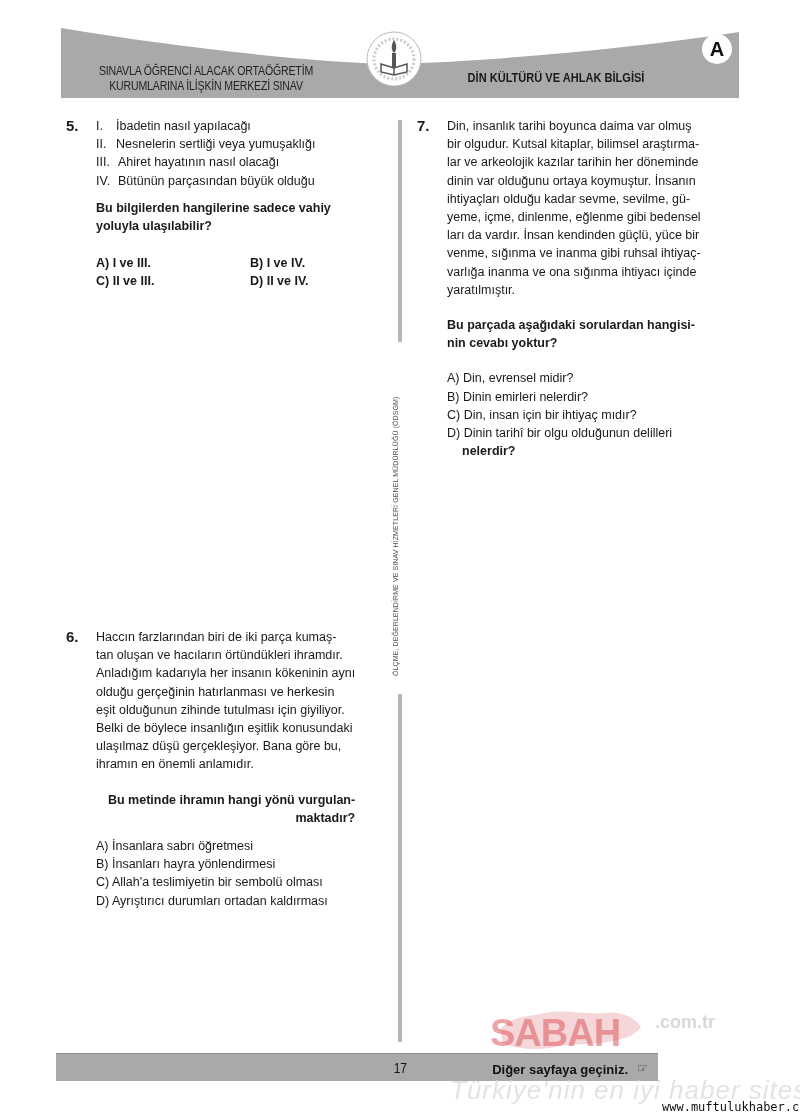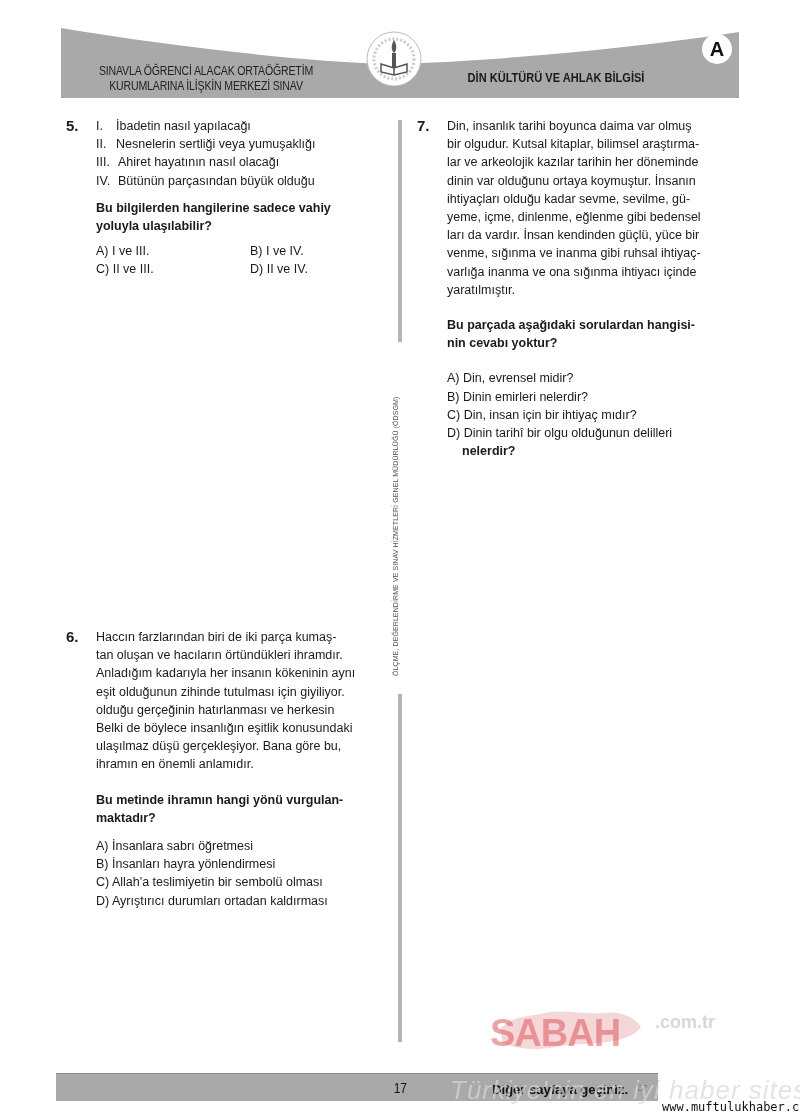--- a/index.html
+++ b/index.html
@@ -27,21 +27,21 @@
     .qbody { position: absolute; left: 30px; top: 0; }
     .stem-line { white-space: nowrap; }
     .roman { display: inline-block; width: 20px; }
     .prompt { font-weight: bold; }
     .u { }
     .opt { white-space: nowrap; }
     .opt-grid { display: grid; grid-template-columns: 154px 154px; row-gap: 0; }
     .indent { padding-left: 15px; font-weight: bold; }
 
     
-    .footer { position: absolute; left: 56px; top: 1053px; width: 602px; height: 28px; background: #a9a9a9; border-top: 1px solid #8c8c8c; margin-top: 20px; }
+    .footer { position: absolute; left: 56px; top: 1053px; width: 602px; height: 28px; background: #a9a9a9; border-top: 1px solid #8c8c8c; }
     .page-num { position: absolute; left: 336px; top: 5px; font-size: 15px; color: #111; transform: scaleX(0.8); }
     .next-page { position: absolute; right: 30px; top: 8px; font-size: 13px; font-weight: bold; color: #111; }
     .next-icon { position: absolute; right: 10px; top: 7px; font-size: 12px; color: #111; }
 
     
     .wm-sabah { position: absolute; left: 490px; top: 1012px; font-size: 38px; font-weight: bold; color: rgba(220,90,95,0.55); letter-spacing: -1px; }
     .wm-map { position: absolute; left: 495px; top: 1005px; width: 150px; height: 60px; }
     .wm-com { position: absolute; left: 655px; top: 1012px; font-size: 18px; font-weight: bold; color: rgba(190,190,190,0.6); }
     .wm-slogan { position: absolute; left: 450px; top: 1075px; font-size: 26px; font-style: italic; color: rgba(215,215,215,0.7); white-space: nowrap; letter-spacing: 1px; }
     .wm-site { position: absolute; left: 662px; top: 1100px; font-family: "DejaVu Sans Mono", monospace; font-size: 12px; color: #111; }
@@ -79,43 +79,43 @@
   <div class="qnum">5.</div>
   <div class="qbody">
     <div class="stem-line"><span class="roman">I.</span><span>İbadetin nasıl yapılacağı</span></div>
     <div class="stem-line"><span class="roman">II.</span><span>Nesnelerin sertliği veya yumuşaklığı</span></div>
     <div class="stem-line"><span class="roman" style="width:22px">III.</span><span>Ahiret hayatının nasıl olacağı</span></div>
     <div class="stem-line"><span class="roman" style="width:22px">IV.</span><span>Bütünün parçasından büyük olduğu</span></div>
     <div class="prompt" style="margin-top:9px;">
       <span>Bu bilgilerden hangilerine </span><span class="u">sadece</span><span> vahiy</span><br>
       <span>yoluyla ulaşılabilir?</span>
     </div>
-    <div class="opt-grid" style="margin-top:7px;">
+    <div class="opt-grid" style="margin-top:19px;font-weight:bold;">
       <div class="opt">A) I ve III.</div>
       <div class="opt">B) I ve IV.</div>
       <div class="opt">C) II ve III.</div>
       <div class="opt">D) II ve IV.</div>
     </div>
   </div>
 </div>
 
 <div class="question" style="left:66px;top:628px;width:325px;height:300px;">
   <div class="qnum">6.</div>
   <div class="qbody">
     <div>
       <div class="stem-line">Haccın farzlarından biri de iki parça kumaş-</div>
       <div class="stem-line">tan oluşan ve hacıların örtündükleri ihramdır.</div>
       <div class="stem-line">Anladığım kadarıyla her insanın kökeninin aynı</div>
+      <div class="stem-line">olduğu gerçeğinin hatırlanması ve herkesin</div>
       <div class="stem-line">eşit olduğunun zihinde tutulması için giyiliyor.</div>
-      <div class="stem-line">olduğu gerçeğinin hatırlanması ve herkesin</div>
       <div class="stem-line">Belki de böylece insanlığın eşitlik konusundaki</div>
       <div class="stem-line">ulaşılmaz düşü gerçekleşiyor. Bana göre bu,</div>
       <div class="stem-line">ihramın en önemli anlamıdır.</div>
     </div>
-    <div class="prompt" style="margin-top:17px;">
+    <div class="prompt" style="margin-top:17px;text-align:right;">
       <div class="stem-line">Bu metinde ihramın hangi yönü vurgulan-</div>
       <div class="stem-line">maktadır?</div>
     </div>
     <div style="margin-top:10px;">
       <div class="opt">A) İnsanlara sabrı öğretmesi</div>
       <div class="opt">B) İnsanları hayra yönlendirmesi</div>
       <div class="opt">C) Allah'a teslimiyetin bir sembolü olması</div>
       <div class="opt">D) Ayrıştırıcı durumları ortadan kaldırması</div>
     </div>
   </div>

